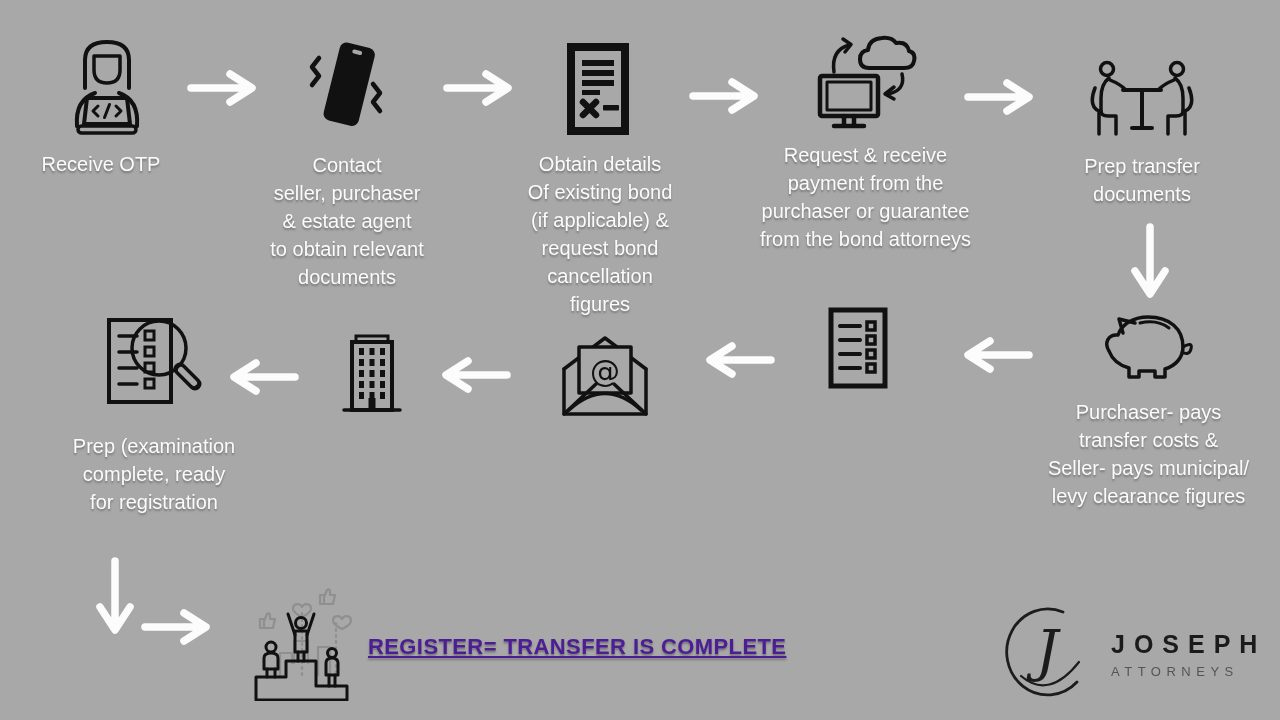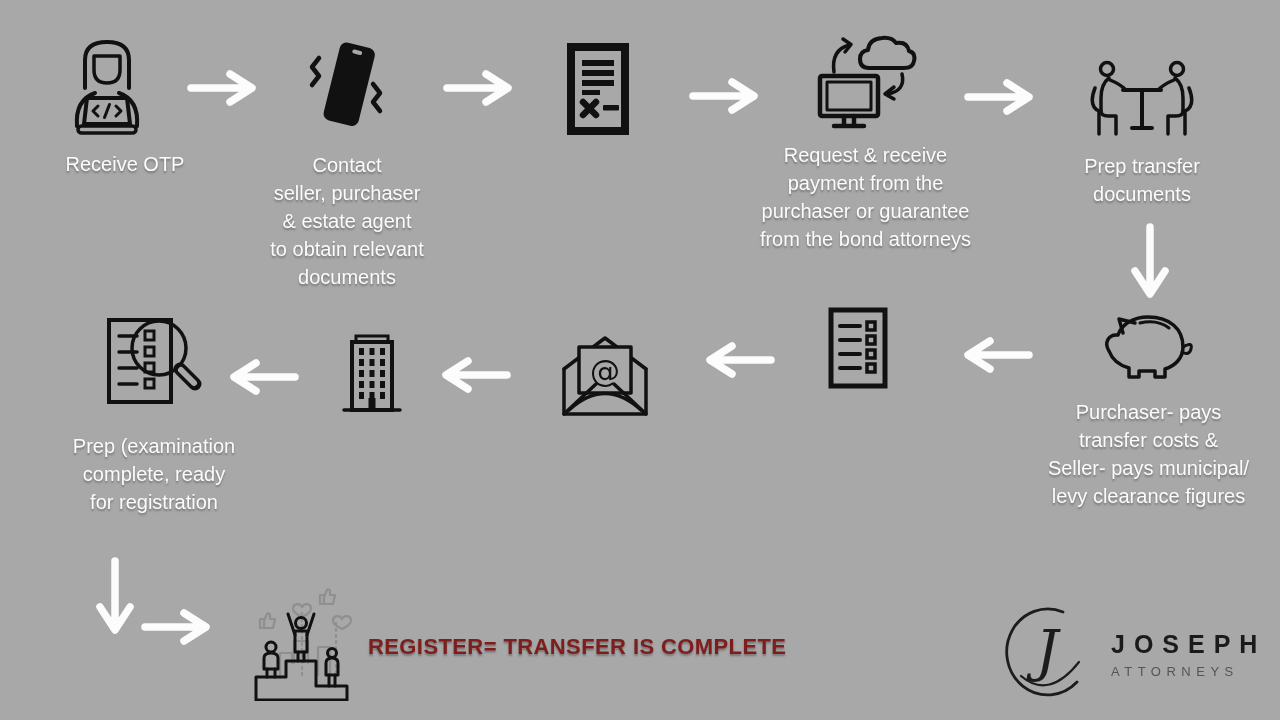--- a/index.html
+++ b/index.html
@@ -2,22 +2,22 @@
 <html><head>
 <meta charset="utf-8">
 <style>
   html,body{margin:0;padding:0;background:#7d7d7d;}
   .canvas{position:relative;width:1280px;height:720px;background:#a8a8a8;overflow:hidden;
           font-family:"Liberation Sans",sans-serif;}
   .ic{position:absolute;}
   .lbl{position:absolute;color:#fbfbfb;font-size:20px;line-height:28px;text-align:center;
        white-space:pre-line;text-shadow:0 2px 2px rgba(70,70,70,.5);}
   .arrow{position:absolute;}
-  .final-lbl{position:absolute;color:#7f1d1d;font-weight:bold;font-size:22px;letter-spacing:.4px;
-       white-space:nowrap;text-shadow:0 2px 2px rgba(70,70,70,.5);}
+  .final-lbl{position:absolute;color:#4c1d95;font-weight:bold;font-size:22px;letter-spacing:.4px;
+       white-space:nowrap;text-shadow:0 2px 2px rgba(70,70,70,.5);text-decoration:underline;}
   .logo{position:absolute;display:flex;align-items:center;gap:13px;}
   .logo-name{font-size:25px;font-weight:600;letter-spacing:9px;color:#1b1b1b;line-height:1.1;}
   .logo-sub{font-size:13px;letter-spacing:5.5px;color:#555;margin-top:7px;line-height:1.1;}
   svg{display:block;}
 </style>
 </head>
 <body>
 
 <div class="canvas">
 
@@ -27,21 +27,21 @@
       <path d="M37 26 H63 V40 Q63 53 50 53 Q37 53 37 40 Z" stroke-width="3.5"></path>
       <path d="M20 96 Q18 70 38 63" stroke-width="4"></path>
       <path d="M80 96 Q82 70 62 63" stroke-width="4"></path>
       <path d="M30 68 H70 L73 94 H27 Z" stroke-width="4"></path>
       <rect x="21" y="96" width="58" height="7" rx="3.5" stroke-width="3.5"></rect>
       <path d="M41 76 L36 81 L41 86" stroke-width="3"></path>
       <path d="M59 76 L64 81 L59 86" stroke-width="3"></path>
       <path d="M52.5 74.5 L47.5 87.5" stroke-width="3"></path>
     </svg>
   </div>
-  <div class="lbl" style="left:25px;top:150px;width:200px">Receive OTP</div>
+  <div class="lbl" style="left:1px;top:150px;width:200px">Receive OTP</div>
 
   <svg class="arrow" style="left:186px;top:66px" width="76" height="44" viewBox="0 0 76 44">
     <path d="M5 22 H58 M44 8 L66 22 L44 36" stroke="#fcfcfc" stroke-width="7.5" fill="none" stroke-linecap="round" stroke-linejoin="round"></path>
   </svg>
 
   <div class="ic" style="left:305px;top:28px">
     <svg width="85" height="115" viewBox="0 0 85 115">
       <g transform="rotate(14 43 57)">
         <rect x="26" y="16" width="36" height="80" rx="7" fill="#111"></rect>
         <rect x="39" y="21" width="10" height="4" rx="2" fill="#a8a8a8"></rect>
@@ -64,20 +64,26 @@
     <svg width="66" height="94" viewBox="0 0 66 94">
       <rect x="6" y="5" width="54" height="84" fill="none" stroke="#111" stroke-width="8"></rect>
       <rect x="17" y="18" width="32" height="6" fill="#111"></rect>
       <rect x="17" y="28" width="32" height="6" fill="#111"></rect>
       <rect x="17" y="38" width="32" height="6" fill="#111"></rect>
       <rect x="17" y="48" width="18" height="5" fill="#111"></rect>
       <path d="M18 60 L31 73 M31 60 L18 73" stroke="#111" stroke-width="6.5" stroke-linecap="round"></path>
       <rect x="38" y="63" width="16" height="5.5" rx="1" fill="#111"></rect>
     </svg>
   </div>
+  <div class="lbl" style="left:495px;top:150px;width:210px">Obtain details
+Of existing bond
+(if applicable) &amp;
+request bond
+cancellation
+figures</div>
 
   <svg class="arrow" style="left:688px;top:74px" width="76" height="44" viewBox="0 0 76 44">
     <path d="M5 22 H58 M44 8 L66 22 L44 36" stroke="#fcfcfc" stroke-width="7.5" fill="none" stroke-linecap="round" stroke-linejoin="round"></path>
   </svg>
 
   <div class="ic" style="left:812px;top:32px">
     <svg width="105" height="108" viewBox="0 0 105 108" fill="none" stroke="#111" stroke-linecap="round" stroke-linejoin="round">
       <path d="M57 36 Q48 36 48 27 Q48 19 56 18 Q57 7 70 6 Q80 5 84 11 Q95 9 97 19 Q104 21 102 29 Q101 36 92 36 Z" stroke-width="4"></path>
       <rect x="8" y="44" width="58" height="40" rx="2" stroke-width="4.5"></rect>
       <rect x="15" y="50" width="44" height="28" stroke-width="3"></rect>

